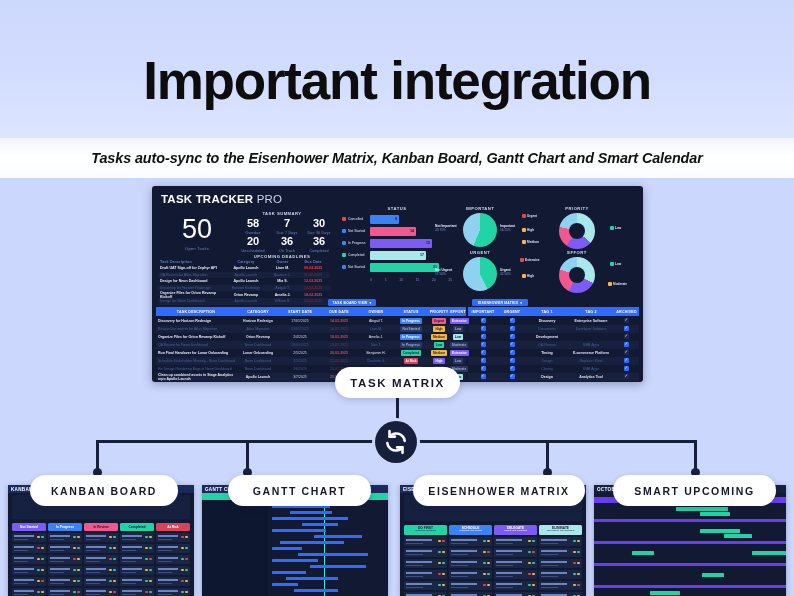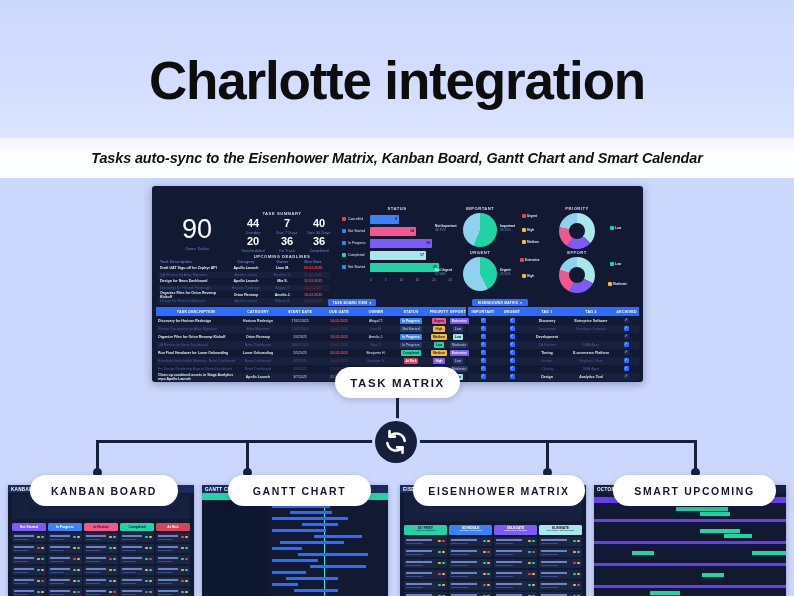--- a/index.html
+++ b/index.html
@@ -151,45 +151,48 @@
 
   .gbar { position: absolute; height: 3px; border-radius: .5px; }
   .today { position: absolute; width: 1.3px; background: #38e8e0; }
   .evt { position: absolute; height: 4px; border-radius: .5px; }
   .wkband { position: absolute; height: 3px; background: #6a3df0; }
 </style>
 </head>
 <body>
 
 <div class="hero">
-  <div class="hero-title">Charlotte integration</div>
+  <div class="hero-title">Important integration</div>
 </div>
 
 <div class="subtitle-band">
   <div class="subtitle-text">Tasks auto-sync to the Eisenhower Matrix, Kanban Board, Gantt Chart and Smart Calendar</div>
 </div>
 
 <div class="dash">
 
-
-  <div class="bignum">90</div>
+  <div class="dash-head">
+    <span class="dash-brand"><span>TASK TRACKER</span> <span class="lite">PRO</span></span>
+  </div>
+
+  <div class="bignum">50</div>
   <div class="bignum-lbl">Open Tasks</div>
 
   <div class="sec-title" style="left:78px; top:25px; width:104px;">TASK SUMMARY</div>
 
   <div class="kpi" style="left:80px; top:32px;">
-    <div class="v">44</div>
+    <div class="v">58</div>
     <div class="l">Overdue</div>
   </div>
   <div class="kpi" style="left:114px; top:32px;">
     <div class="v">7</div>
     <div class="l">Due 7 Days</div>
   </div>
   <div class="kpi" style="left:146px; top:32px;">
-    <div class="v">40</div>
+    <div class="v">30</div>
     <div class="l">Due 30 Days</div>
   </div>
   <div class="kpi" style="left:80px; top:50px;">
     <div class="v">20</div>
     <div class="l">Unscheduled</div>
   </div>
   <div class="kpi" style="left:114px; top:50px;">
     <div class="v">36</div>
     <div class="l">On Track</div>
   </div>

